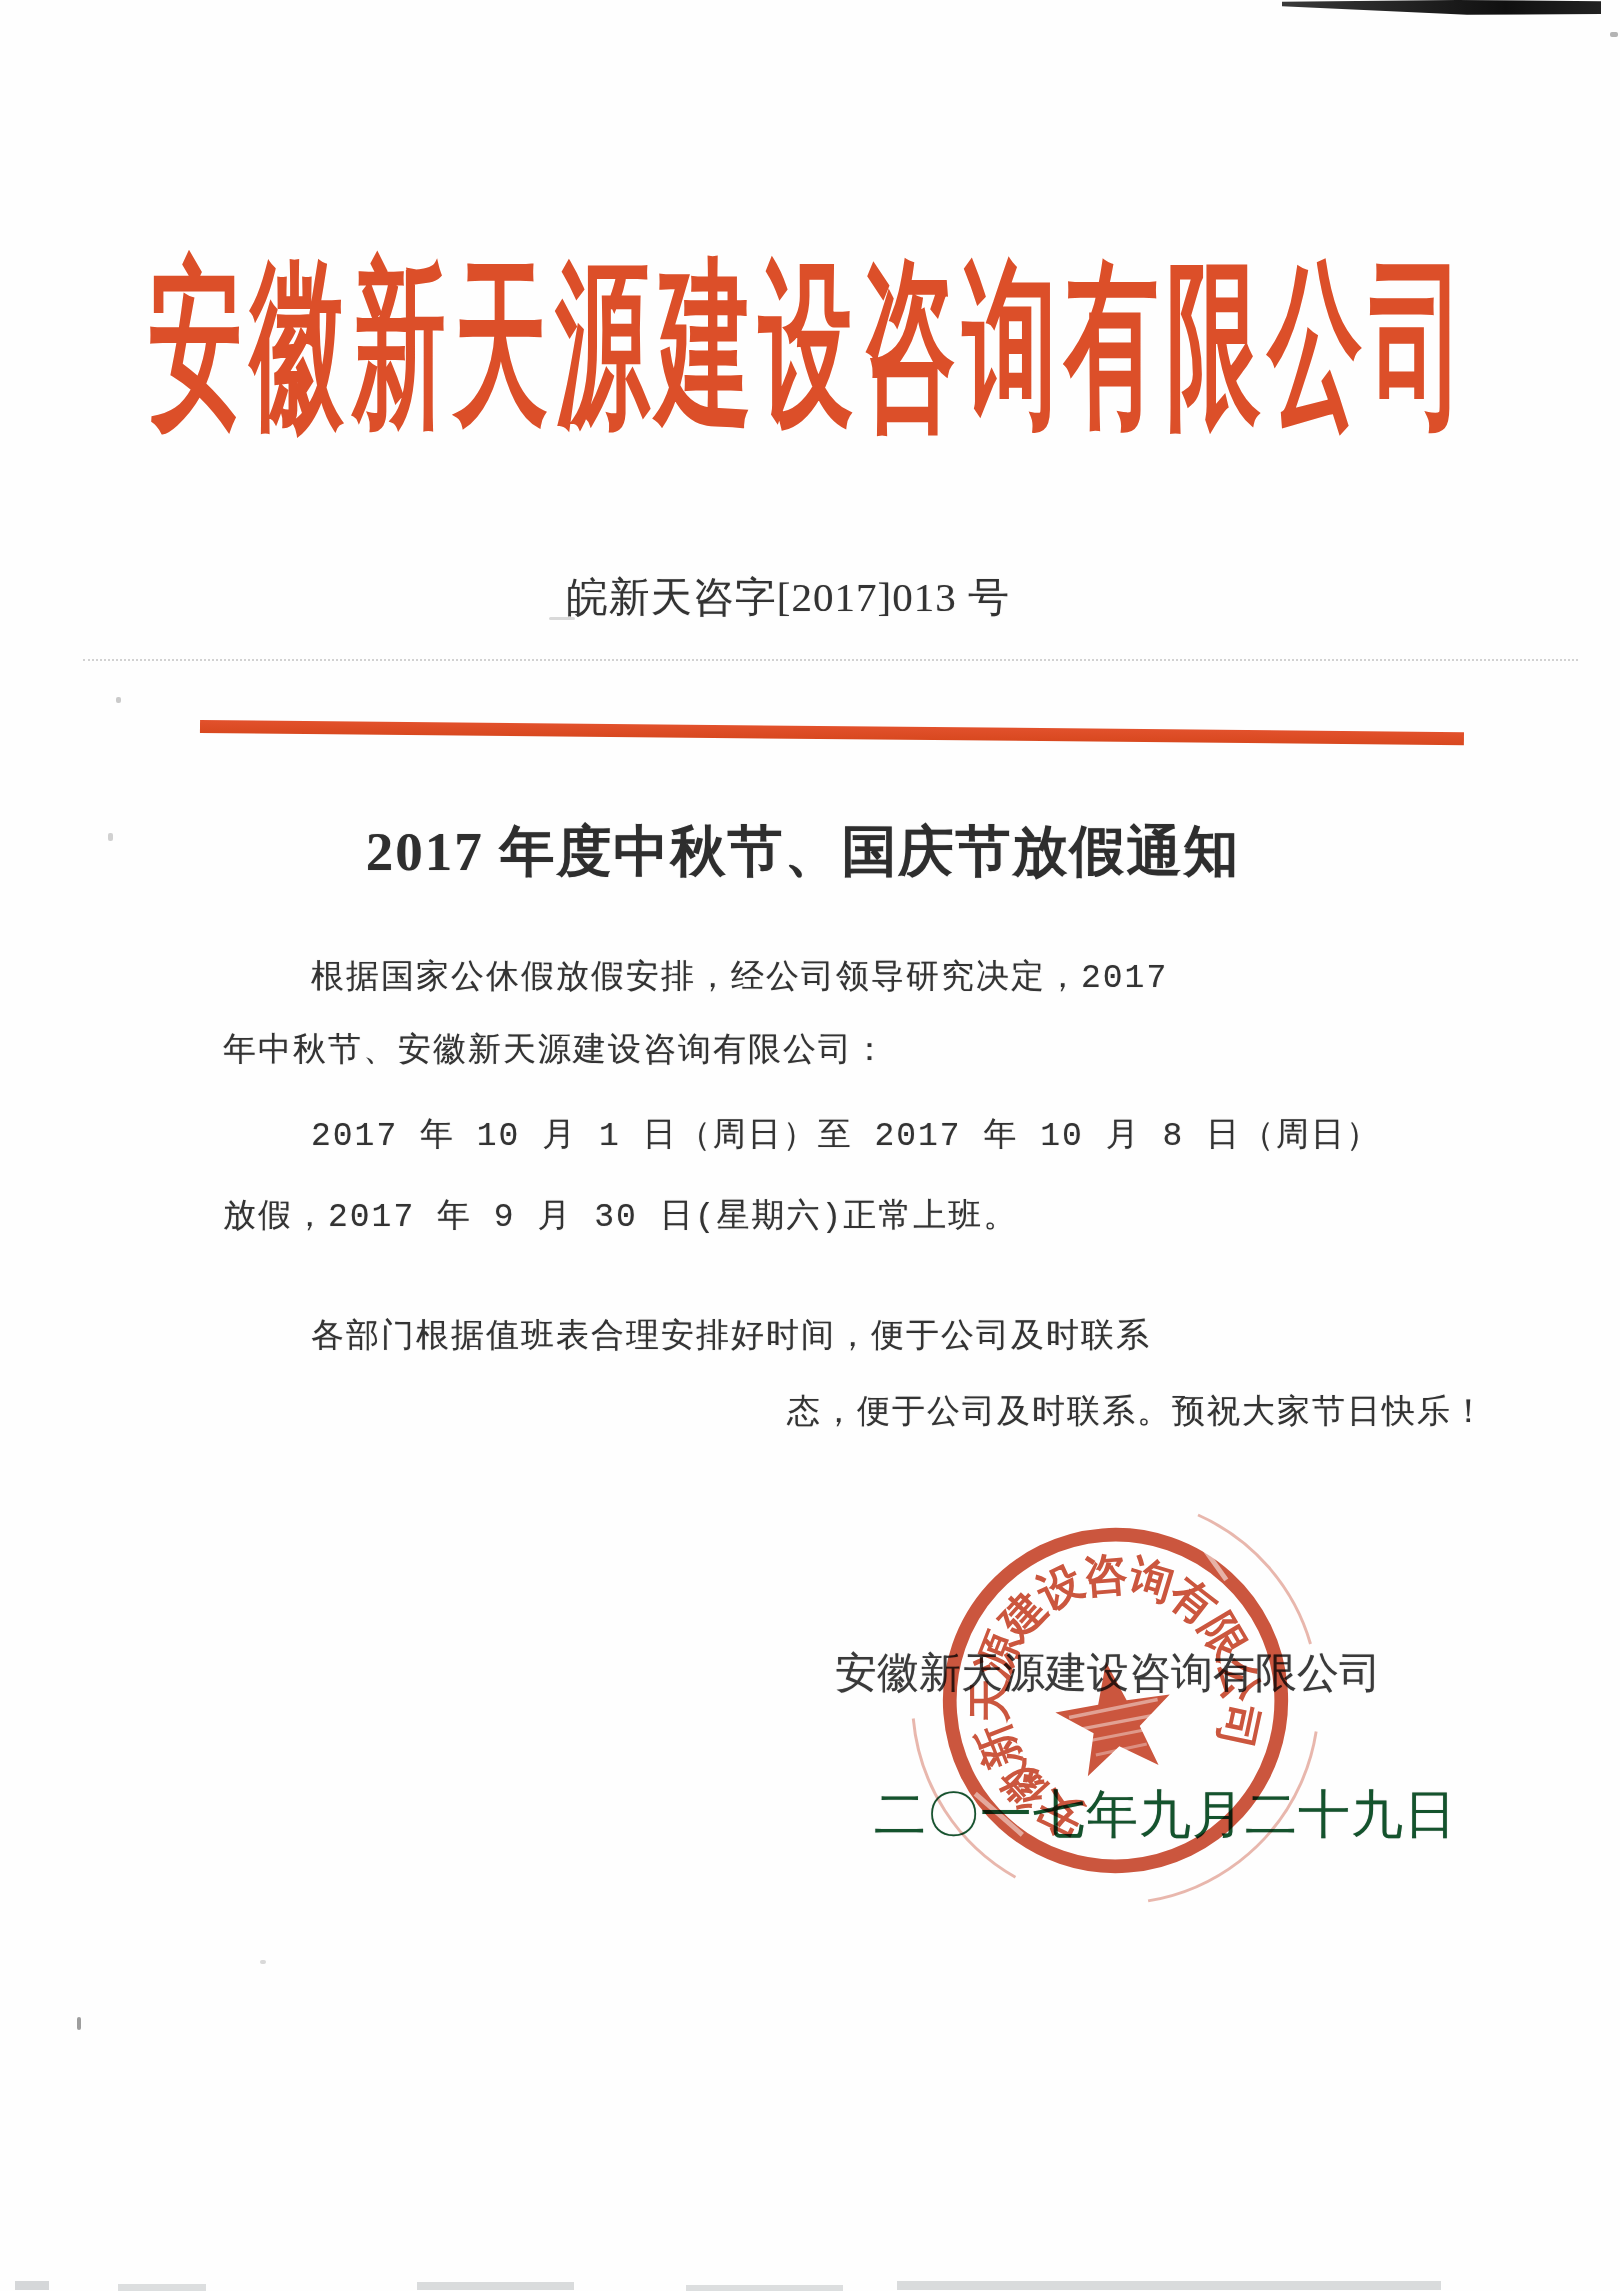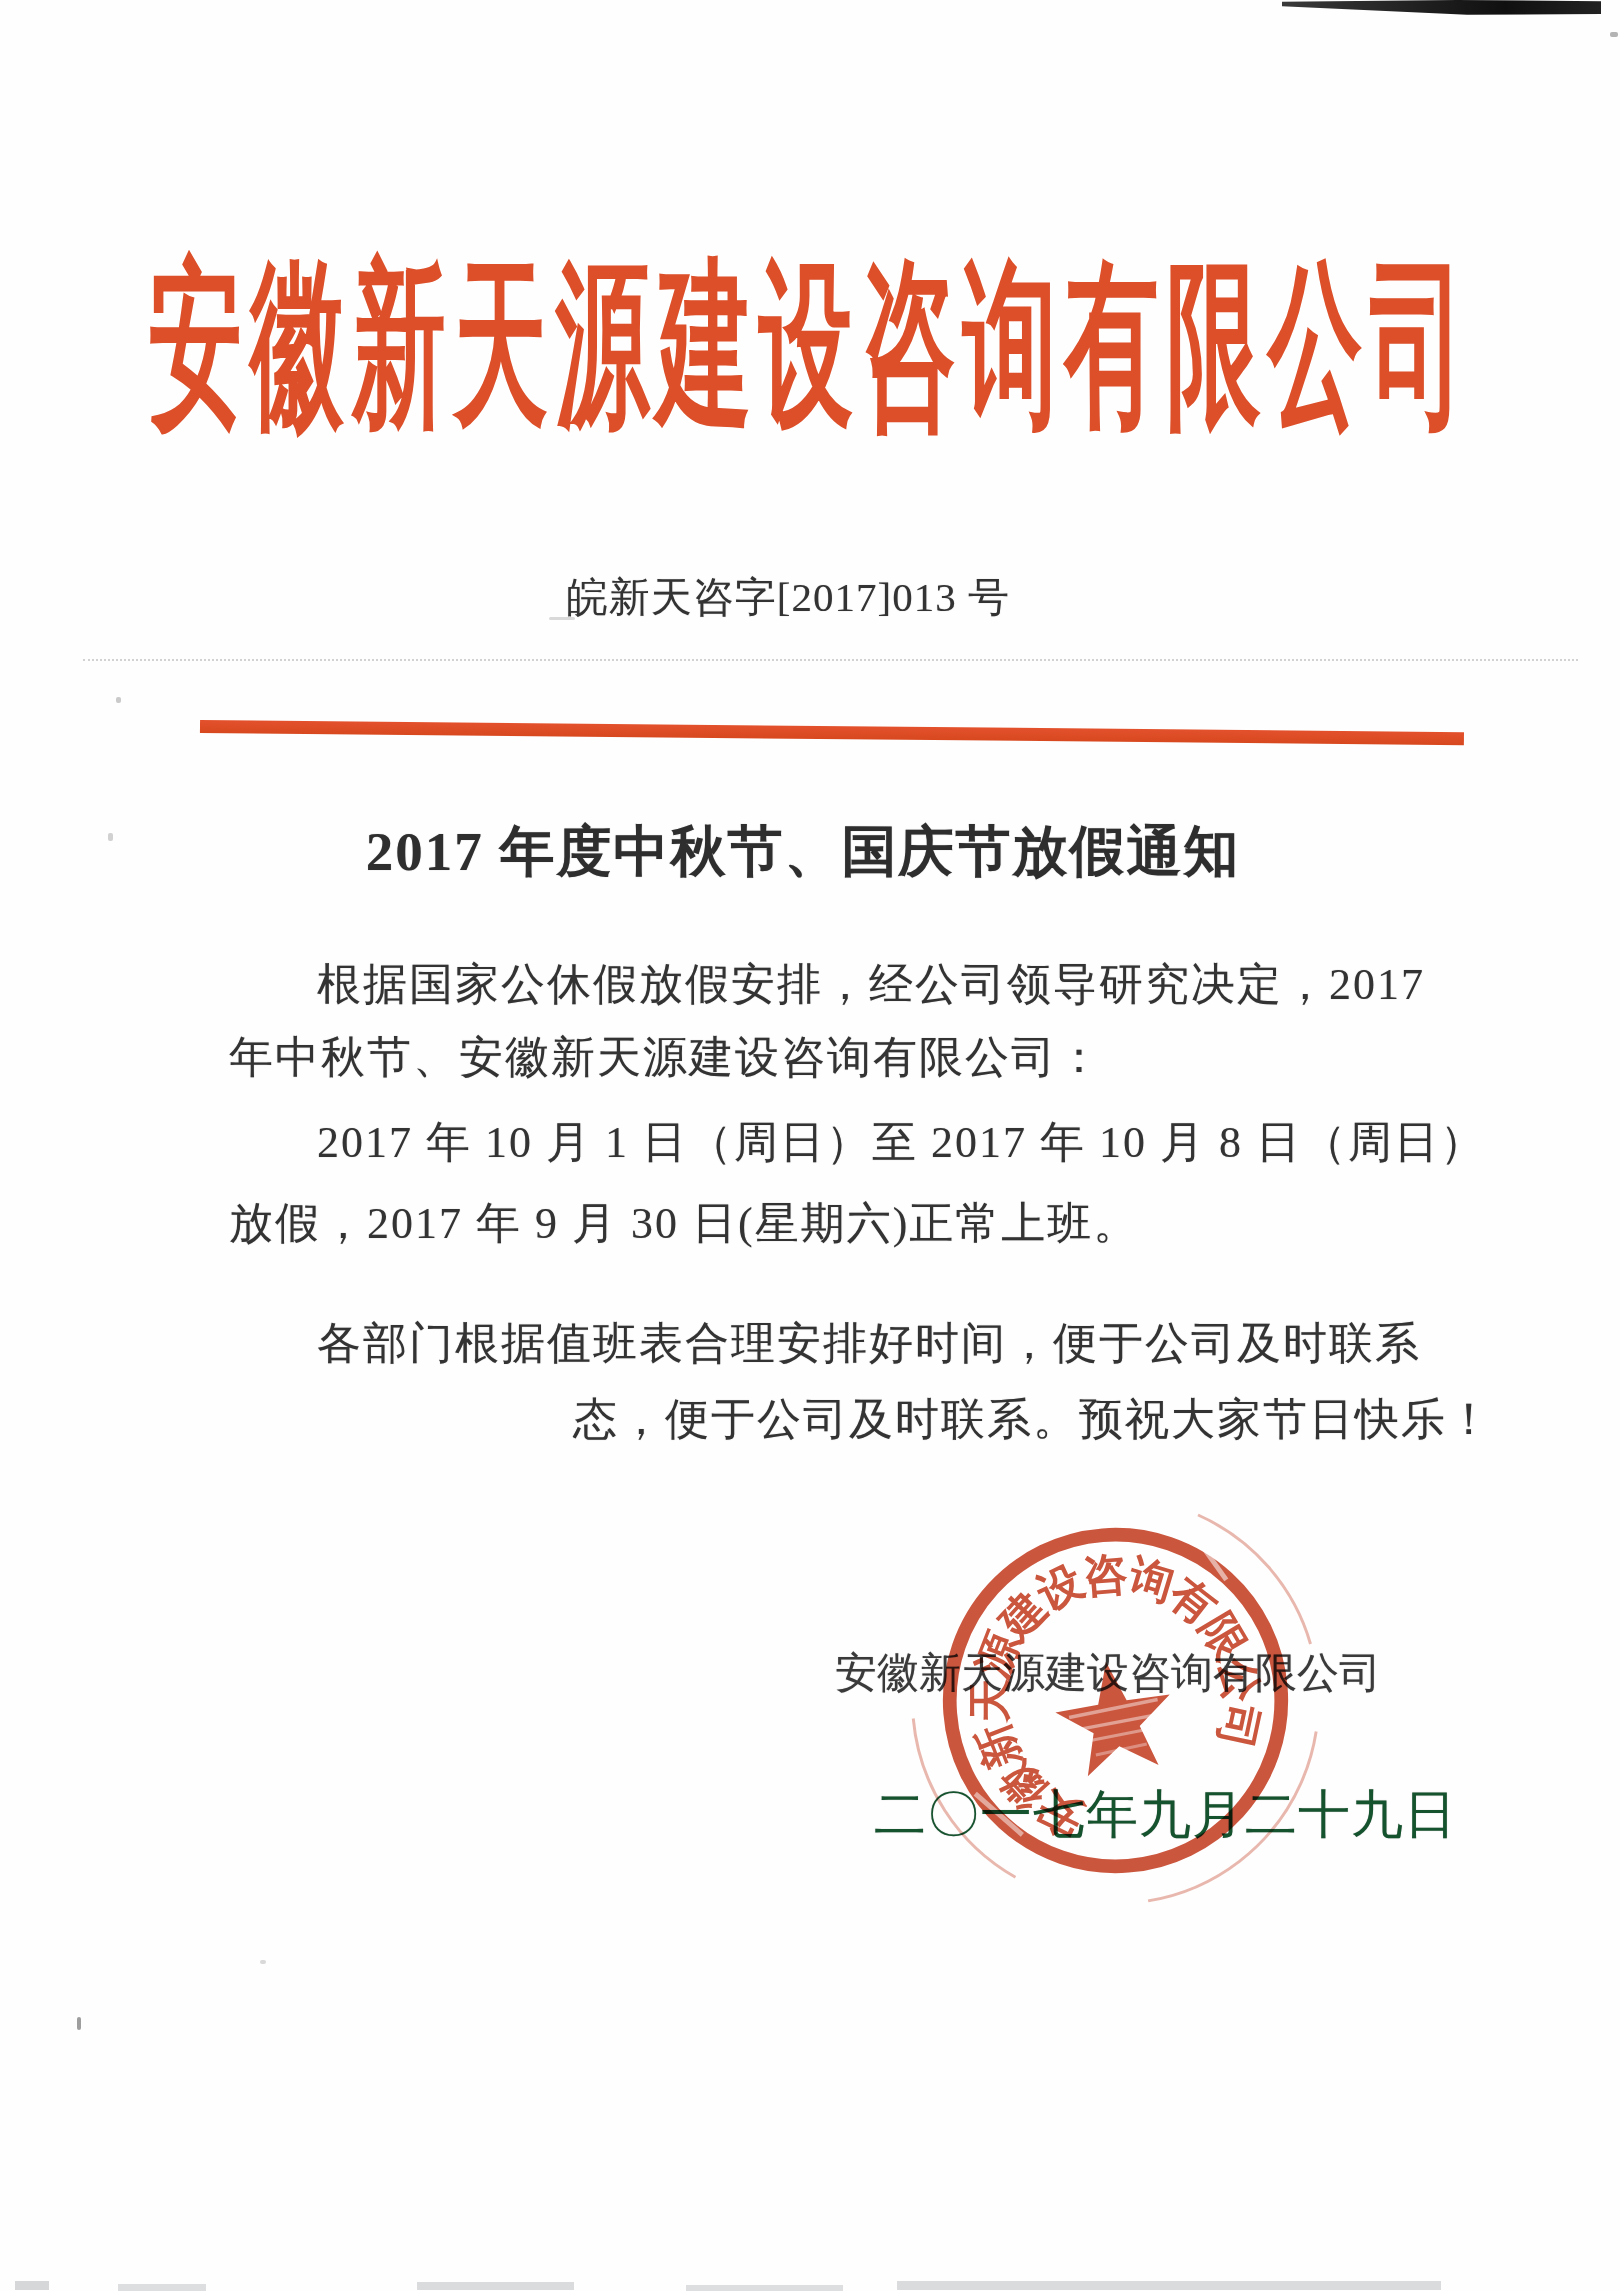--- a/index.html
+++ b/index.html
@@ -50,24 +50,25 @@
   .notice-title{
     top:815px;left:0;right:0;text-align:center;
     font-size:55px;font-weight:600;letter-spacing:2px;
     color:#2e2e2e;transform:translateX(-6.9px);
     text-shadow:0 0 1px rgba(40,40,40,.4);
     z-index:2;
   }
 
   
   .body-line{
-    left:229px;width:1264px;font-size:44px;line-height:1.08;
+    left:223px;width:1264px;font-size:33px;line-height:1.08;
     letter-spacing:2px;color:var(--ink,#333);white-space:nowrap;
     text-shadow:0 0 1px rgba(40,40,40,.38);
     z-index:3;
+    font-family:Liberation Mono, monospace;
   }
   .body-line.indent{padding-left:88px;}
   .bl-0{top:961px;} .bl-1{top:1034px;} .bl-2{top:1119px;}
   .bl-3{top:1200px;} .bl-4{top:1320px;} .bl-5{top:1396px;text-align:right;}
 
   
   .sig-company{
     top:1645px;left:835px;font-size:42px;letter-spacing:0px;
     color:#3a3a3a;white-space:nowrap;z-index:3;
     mix-blend-mode:multiply;text-shadow:0 0 1px rgba(40,40,40,.35);

